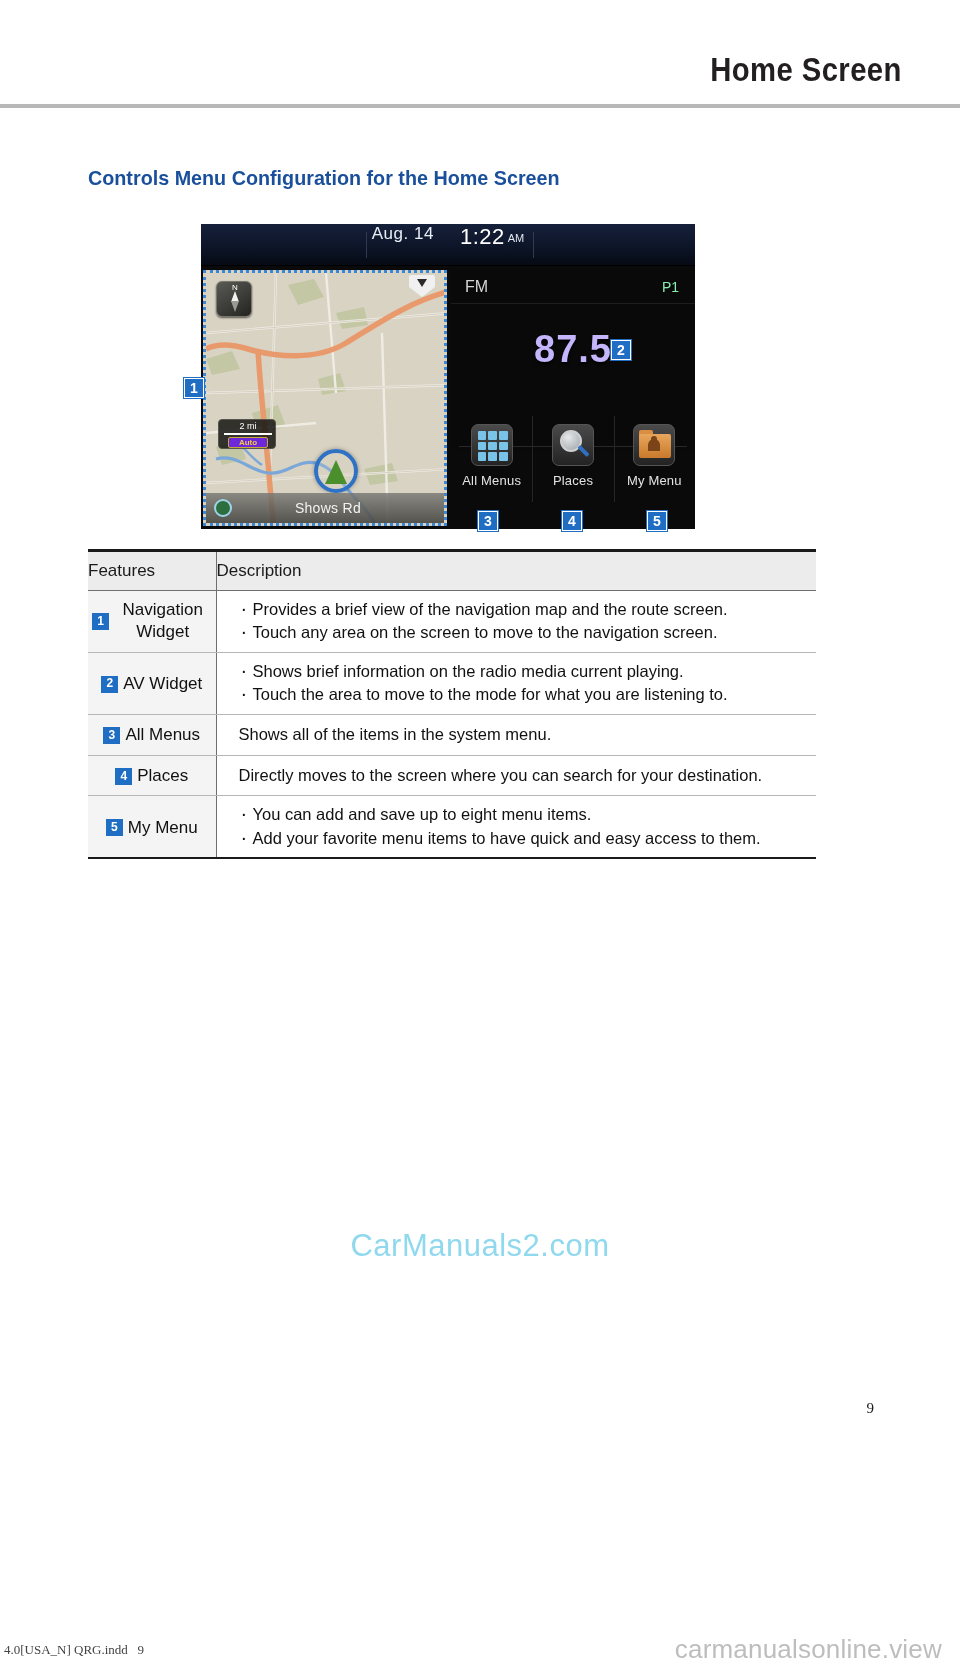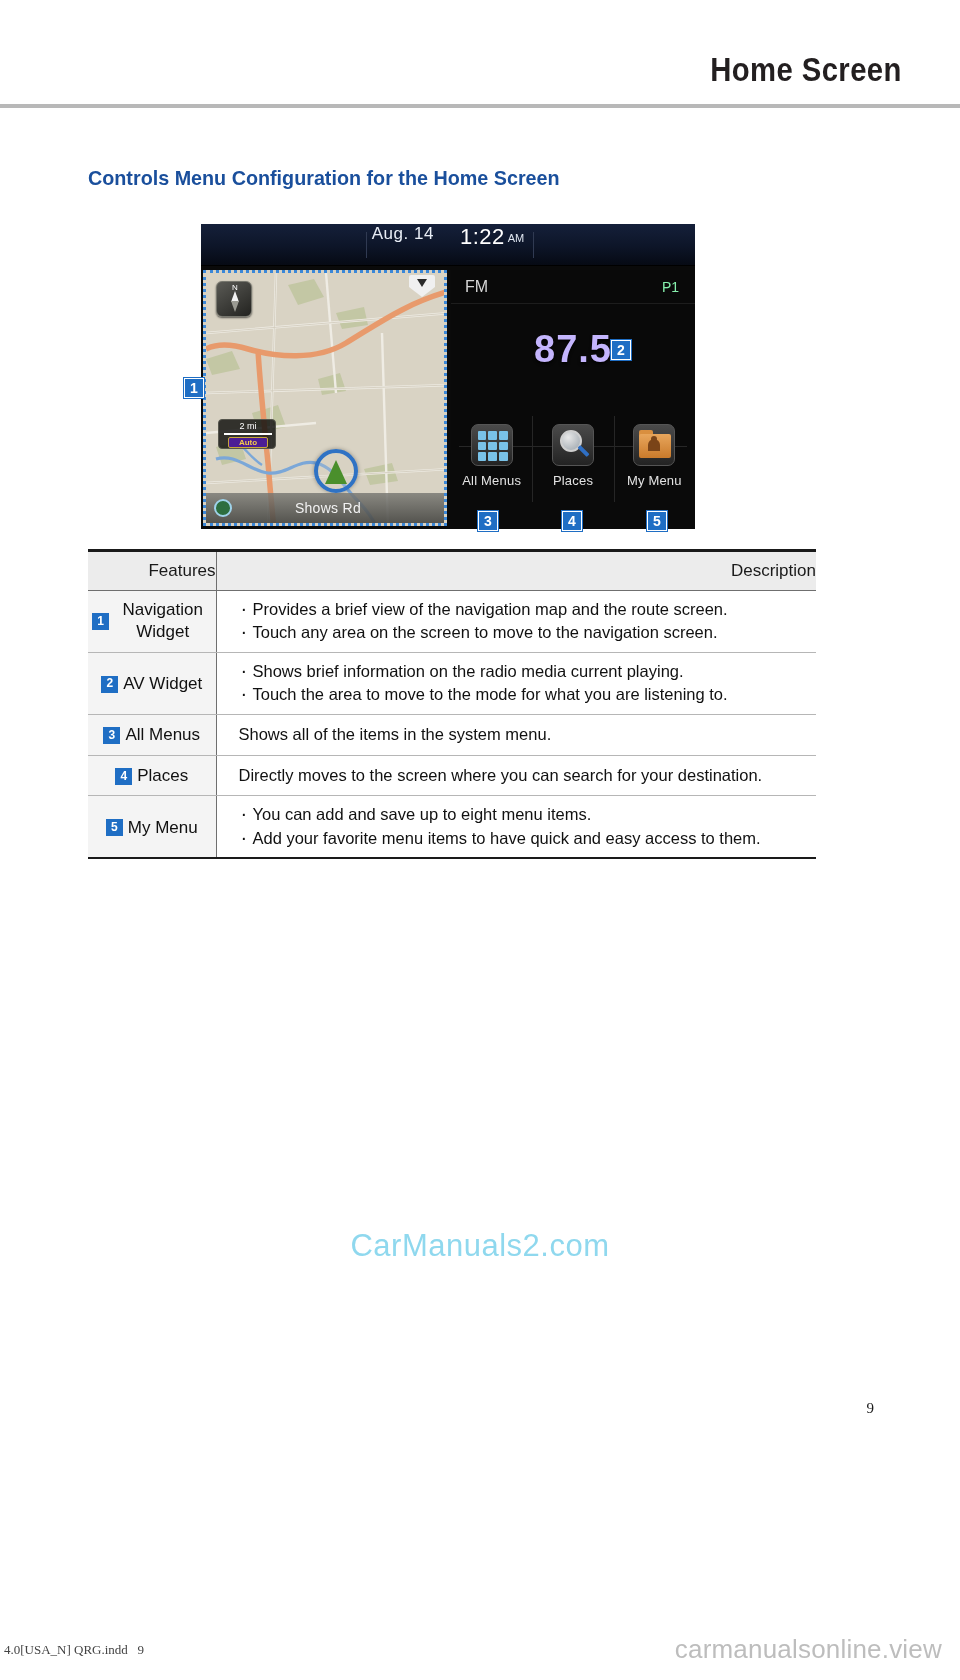--- a/index.html
+++ b/index.html
@@ -96,21 +96,21 @@
   }
   .scale-box {
     position: absolute; left: 12px; bottom: 74px; width: 58px; height: 30px;
     background: rgba(20,20,18,.85); border: 1px solid #55554c; border-radius: 4px;
   }
   .scale-box .lab { position: absolute; left: 0; top: 0; width: 58px; text-align: center;
     color: #fff; font-size: 9px; line-height: 12px; }
   .scale-box .bar { position: absolute; left: 5px; top: 13px; width: 48px; height: 2px; background: #fff; }
   .scale-box .auto {
     position: absolute; left: 9px; top: 17px; width: 40px; height: 11px;
-    background: #4c1d95; border: 1px solid #c8a73a; border-radius: 2px;
+    background: #6d28d9; border: 1px solid #c8a73a; border-radius: 2px;
     color: #f2c84b; font-size: 8px; text-align: center; line-height: 10px; font-weight: 700;
   }
   .car-marker {
     position: absolute; left: 108px; top: 176px; width: 44px; height: 44px;
     border-radius: 50%; border: 4px solid #2f72c4;
     background: rgba(216,210,195,.2);
     box-shadow: 0 0 4px rgba(0,0,0,.35);
   }
   .car-marker .arrow {
     position: absolute; left: 50%; top: 7px; transform: translateX(-50%);
@@ -206,21 +206,21 @@
     position: absolute; left: 88px; top: 549px; width: 728px;
     border-collapse: collapse; table-layout: fixed;
   }
   .tbl td, .tbl th {
     border-left: none; border-right: none;
     border-top: 1px solid #b6b6b6; border-bottom: 1px solid #b6b6b6;
     vertical-align: middle;
   }
   .tbl .thead th {
     background: #ececec; color: #1a1a1a; font-size: 17px; font-weight: 400;
-    padding: 9px 0; text-align: right;
+    padding: 9px 0; text-align: left;
     border-top: 3px solid #1a1a1a; border-bottom: 1px solid #6f6f6f;
   }
   .tbl .col-feat { width: 128px; }
   .col-sep { border-left: 1px solid #6f6f6f !important; }
   .feat-cell {
     background: #f4f4f4; text-align: center; font-size: 17px; color: #111;
     padding: 8px 4px; line-height: 1.3;
   }
   .feat-inline { display: inline-flex; align-items: center; gap: 5px; }
   .mini-badge {

